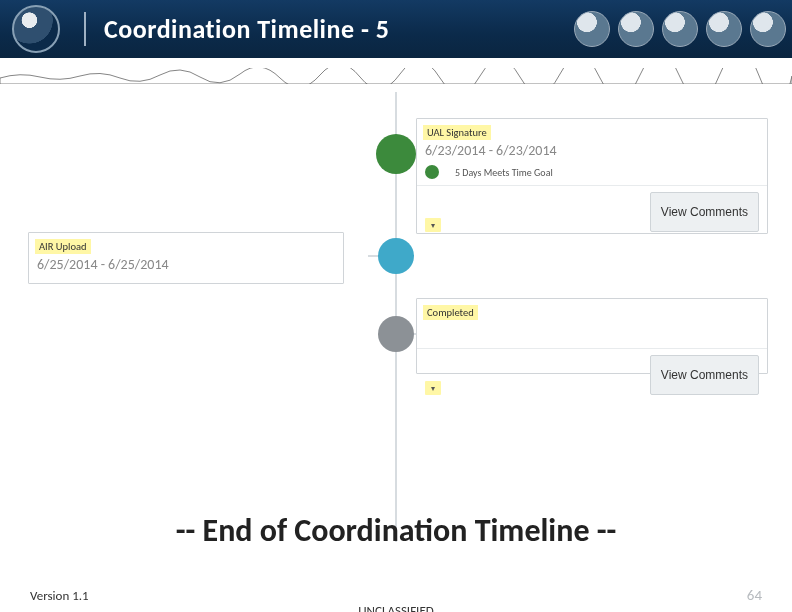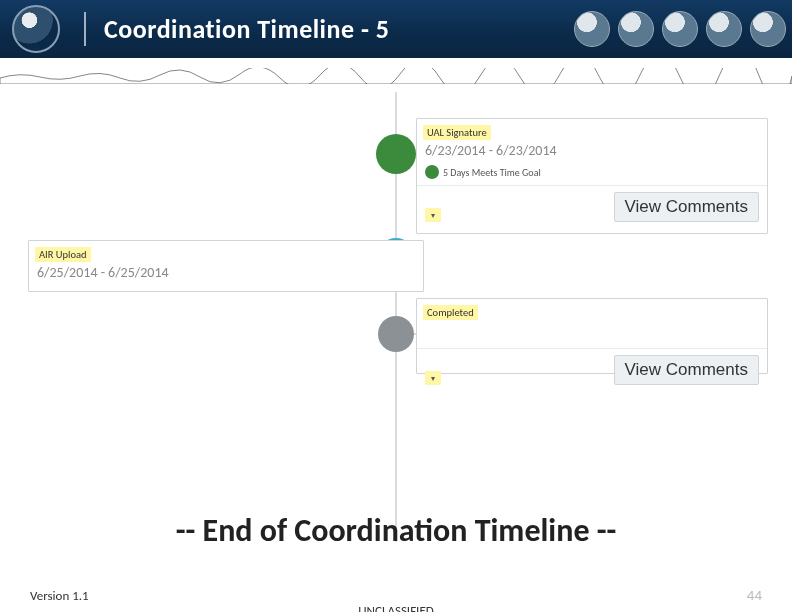--- a/index.html
+++ b/index.html
@@ -68,33 +68,33 @@
   .node.green { background: #3c8a3c; top: 66px;  width: 40px; height: 40px; }
   .node.blue  { background: #3fa9c9; top: 168px; }
   .node.gray  { background: #8c9196; top: 246px; }
 
   .card {
     position: absolute; background: #fff; border: 1px solid #d0d4d8; border-radius: 1px;
     font-size: 11px; color: #555;
   }
   .card .hl { background: #fff7a6; display: inline-block; padding: 1px 4px; margin: 6px 6px 2px; font-size: 10.5px; color: #333; }
   .card .sub { margin: 0 8px 6px; font-size: 14px; color: #888; }
-  .card .mid { display:flex; align-items:center; gap:4px; margin: 4px 8px 6px; font-size:10px; }
+  .card .mid { display:flex; align-items:center; gap:16px; margin: 4px 8px 6px; font-size:10px; }
   .dotg { width:14px; height:14px; border-radius:50%; background:#3c8a3c; display:inline-block; }
   .card .btnrow { display:flex; justify-content:space-between; align-items:end; padding:6px 8px 8px; border-top:1px solid #e8ebed; gap:8px; }
   .chiplet { background:#fff7a6; padding:2px 6px; font-size:10px; border-radius:1px; display:inline-flex; align-items:center; gap:4px; }
   .chiplet .car { font-size:8px; }
   .viewbtn {
     background:#edf0f2; border:1px solid #cfd4d8; color:#333;
-    font-size:17px; padding:4px 10px; border-radius:2px; cursor:pointer;
+    font-size:12px; padding:12px 10px; border-radius:2px; cursor:pointer;
   }
 
   
   .card.sig { left: 416px; top: 30px;  width: 352px; height: 116px; }
-  .card.upl { left:  28px; top: 152px; width: 396px; height: 52px; }
+  .card.upl { left:  28px; top: 144px; width: 316px; height: 52px; }
   .card.cmp { left: 416px; top: 210px; width: 352px; height: 76px; }
 
   
   .endline {
     position: absolute; left: 0; right: 0; bottom: 62px;
     text-align: center; font-size: 32px; font-weight: 600; color: #222;
   }
 
   
   .footer {
@@ -171,16 +171,16 @@
         <button class="viewbtn">View Comments</button>
       </div>
     </div>
   </div>
 
   <div class="endline">-- End of Coordination Timeline --</div>
 
   <div class="footer">
     <span>Version 1.1</span>
     <span class="center">UNCLASSIFIED</span>
-    <span class="pg">44</span>
+    <span class="pg">64</span>
   </div>
 
 </div>
 
 </body></html>

